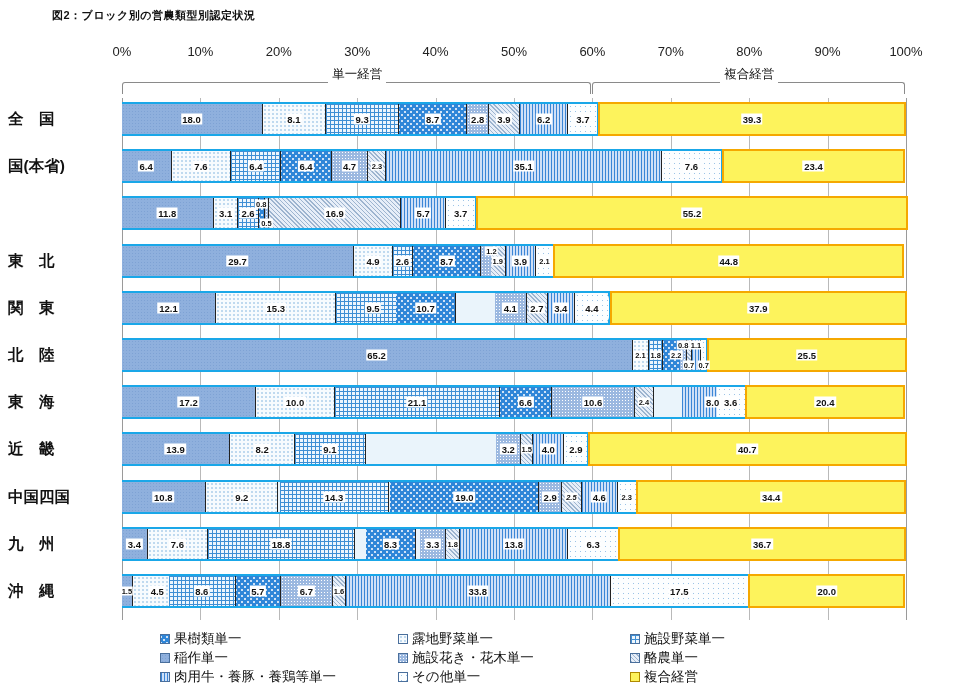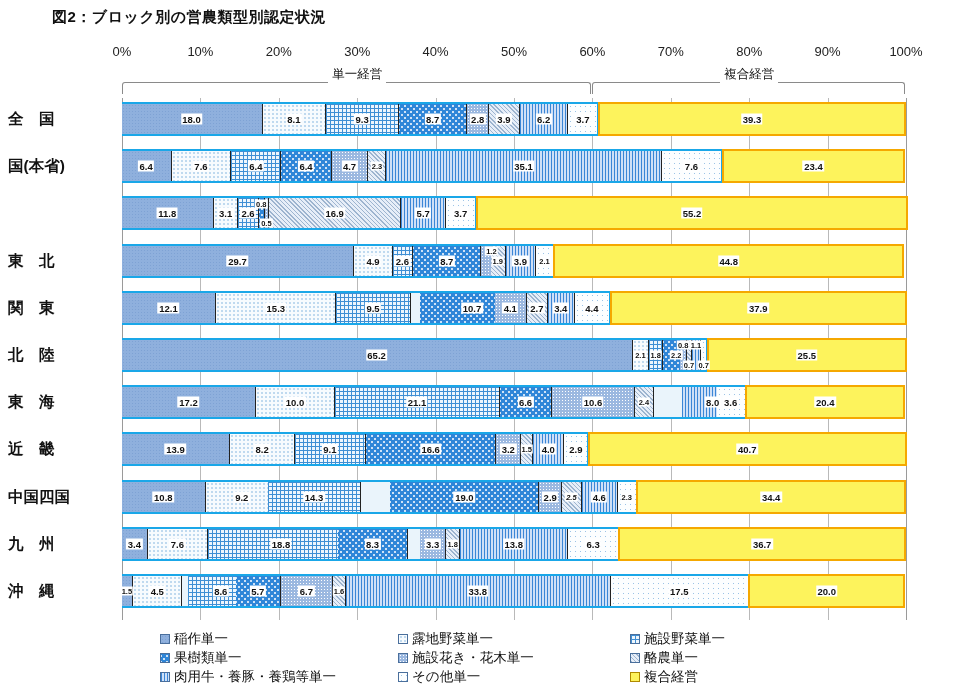--- a/index.html
+++ b/index.html
@@ -5,21 +5,21 @@
   html,body{margin:0;padding:0;}
   body{
     width:960px;height:686px;background:#ffffff;
     font-family:"Liberation Sans","DejaVu Sans",sans-serif;
     color:#1a1a1a;overflow:hidden;
   }
   .page{position:relative;width:960px;height:686px;}
 
   .title{
     position:absolute;left:52px;top:8px;
-    font-size:15px;font-weight:bold;letter-spacing:.5px;color:#111;
+    font-size:11px;font-weight:bold;letter-spacing:.5px;color:#111;
   }
 
   
   .plot{position:absolute;left:122px;top:98px;width:784px;height:522px;}
   .axis-labels{position:absolute;left:122px;top:44px;width:784px;height:20px;}
   .axis-tick-label{
     position:absolute;transform:translateX(-50%);
     font-size:13px;color:#222;white-space:nowrap;
   }
 
@@ -280,33 +280,33 @@
           <div class="single-wrap" style="left: 0px; width: 487.648px;">
             <div class="seg p0" style="left: -2.5px; width: 94.864px;">
               <span class="seg-val">12.1</span>
             </div>
             <div class="seg p1" style="left: 92.364px; width: 119.952px;">
               <span class="seg-val">15.3</span>
             </div>
             <div class="seg p2" style="left: 212.316px; width: 74.48px;">
               <span class="seg-val">9.5</span>
             </div>
-            <div class="seg p3" style="left: 296px; width: 105px; padding-left: 32px;">
+            <div class="seg p3" style="left: 272px; width: 60px; padding-left: 32px;">
               <span class="seg-val">10.7</span>
             </div>
             <div class="seg p4" style="left: 370.684px; width: 32.144px;">
               <span class="seg-val">4.1</span>
             </div>
             <div class="seg p5" style="left: 402.828px; width: 21.168px;">
               <span class="seg-val">2.7</span>
             </div>
             <div class="seg p6" style="left: 423.996px; width: 26.656px;">
               <span class="seg-val">3.4</span>
             </div>
-            <div class="seg p7" style="left: 450.652px; width: 34.496px;">
+            <div class="seg p7" style="left: 450.652px; width: 34.496px; border-radius: 6px;">
               <span class="seg-val">4.4</span>
             </div>
           </div>
           <div class="multi-wrap p8" style="left: 487.648px; width: 297.136px;">
             <span class="seg-val">37.9</span>
           </div>
         </div>
         <div class="row" style="top: 240px;">
           <div class="rowlabel"><span>北　陸</span></div>
           <div class="single-wrap" style="left: 0px; width: 584.864px;">
@@ -376,23 +376,20 @@
           <div class="single-wrap" style="left: 0px; width: 465.696px;">
             <div class="seg p0" style="left: -2.5px; width: 108.976px;">
               <span class="seg-val">13.9</span>
             </div>
             <div class="seg p1" style="left: 106.476px; width: 64.288px;">
               <span class="seg-val">8.2</span>
             </div>
             <div class="seg p2" style="left: 170.764px; width: 71.344px;">
               <span class="seg-val">9.1</span>
             </div>
-            <div class="seg p3" style="left: 242.108px; width: 130.144px;">
-              <span class="seg-val">16.6</span>
-            </div>
             <div class="seg p4" style="left: 372.252px; width: 25.088px;">
               <span class="seg-val">3.2</span>
             </div>
             <div class="seg p5" style="left: 397.34px; width: 11.76px;">
               <span class="seg-val tiny">1.5</span>
             </div>
             <div class="seg p6" style="left: 409.1px; width: 31.36px;">
               <span class="seg-val">4.0</span>
             </div>
             <div class="seg p7" style="left: 440.46px; width: 22.736px;">
@@ -405,21 +402,21 @@
         </div>
         <div class="row" style="top: 381.6px;">
           <div class="rowlabel"><span>中国四国</span></div>
           <div class="single-wrap" style="left: 0px; width: 514.304px;">
             <div class="seg p0" style="left: -2.5px; width: 84.672px;">
               <span class="seg-val">10.8</span>
             </div>
             <div class="seg p1" style="left: 82.172px; width: 72.128px;">
               <span class="seg-val">9.2</span>
             </div>
-            <div class="seg p2" style="left: 144px; width: 93px;">
+            <div class="seg p2" style="left: 156px; width: 109px;">
               <span class="seg-val">14.3</span>
             </div>
             <div class="seg p3" style="left: 266.412px; width: 148.96px;">
               <span class="seg-val">19.0</span>
             </div>
             <div class="seg p4" style="left: 415.372px; width: 22.736px;">
               <span class="seg-val">2.9</span>
             </div>
             <div class="seg p5" style="left: 438.108px; width: 19.6px; font-style: italic;">
               <span class="seg-val tiny">2.5</span>
@@ -440,21 +437,21 @@
           <div class="single-wrap" style="left: 0px; width: 496.272px;">
             <div class="seg p0" style="left: -2.5px; width: 26.656px;">
               <span class="seg-val">3.4</span>
             </div>
             <div class="seg p1" style="left: 24.156px; width: 59.584px;">
               <span class="seg-val">7.6</span>
             </div>
             <div class="seg p2" style="left: 83.74px; width: 147.392px;">
               <span class="seg-val">18.8</span>
             </div>
-            <div class="seg p3" style="left: 214px; width: 70px;">
+            <div class="seg p3" style="left: 242px; width: 50px;">
               <span class="seg-val">8.3</span>
             </div>
             <div class="seg p4" style="left: 296.204px; width: 25.872px;">
               <span class="seg-val">3.3</span>
             </div>
             <div class="seg p5" style="left: 322.076px; width: 14.112px;">
               <span class="seg-val tiny">1.8</span>
             </div>
             <div class="seg p6" style="left: 336.188px; width: 108.192px;">
               <span class="seg-val">13.8</span>
@@ -469,21 +466,21 @@
         </div>
         <div class="row" style="top: 476px;">
           <div class="rowlabel"><span>沖　縄</span></div>
           <div class="single-wrap" style="left: 0px; width: 626.416px;">
             <div class="seg p0" style="left: -2.5px; width: 11.76px;">
               <span class="seg-val tiny">1.5</span>
             </div>
             <div class="seg p1" style="left: 9.26px; width: 49px;">
               <span class="seg-val">4.5</span>
             </div>
-            <div class="seg p2" style="left: 44.54px; width: 67.424px; margin-left: 19px;">
+            <div class="seg p2" style="left: 44.54px; width: 67.424px;">
               <span class="seg-val">8.6</span>
             </div>
             <div class="seg p3" style="left: 111.964px; width: 44.688px;">
               <span class="seg-val">5.7</span>
             </div>
             <div class="seg p4" style="left: 156.652px; width: 52.528px;">
               <span class="seg-val">6.7</span>
             </div>
             <div class="seg p5" style="left: 209.18px; width: 12.544px;">
               <span class="seg-val tiny">1.6</span>
@@ -498,26 +495,26 @@
           <div class="multi-wrap p8" style="left: 626.416px; width: 156.8px;">
             <span class="seg-val">20.0</span>
           </div>
         </div>
       </div>
   </div>
 
   <div class="legend" id="legend">
       <div class="legend-col c1">
         <div class="legend-item">
+          <span class="swatch p3"></span>
+          <span class="legend-label">果樹類単一</span>
+        </div>
+        <div class="legend-item">
           <span class="swatch p0"></span>
           <span class="legend-label">稲作単一</span>
-        </div>
-        <div class="legend-item">
-          <span class="swatch p3"></span>
-          <span class="legend-label">果樹類単一</span>
         </div>
         <div class="legend-item">
           <span class="swatch p6"></span>
           <span class="legend-label">肉用牛・養豚・養鶏等単一</span>
         </div>
       </div>
       <div class="legend-col c2">
         <div class="legend-item">
           <span class="swatch p1"></span>
           <span class="legend-label">露地野菜単一</span>

